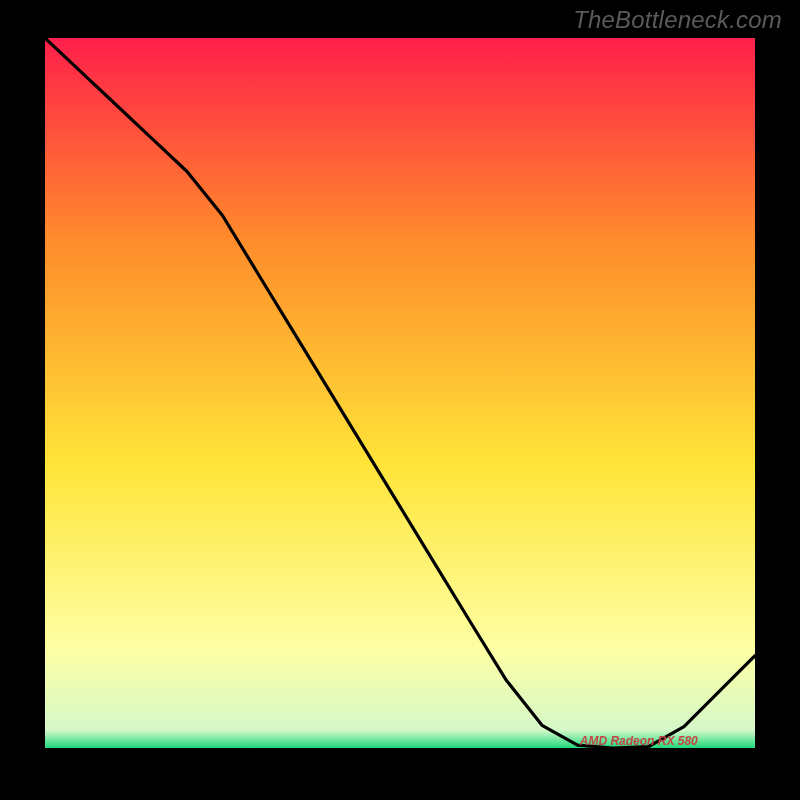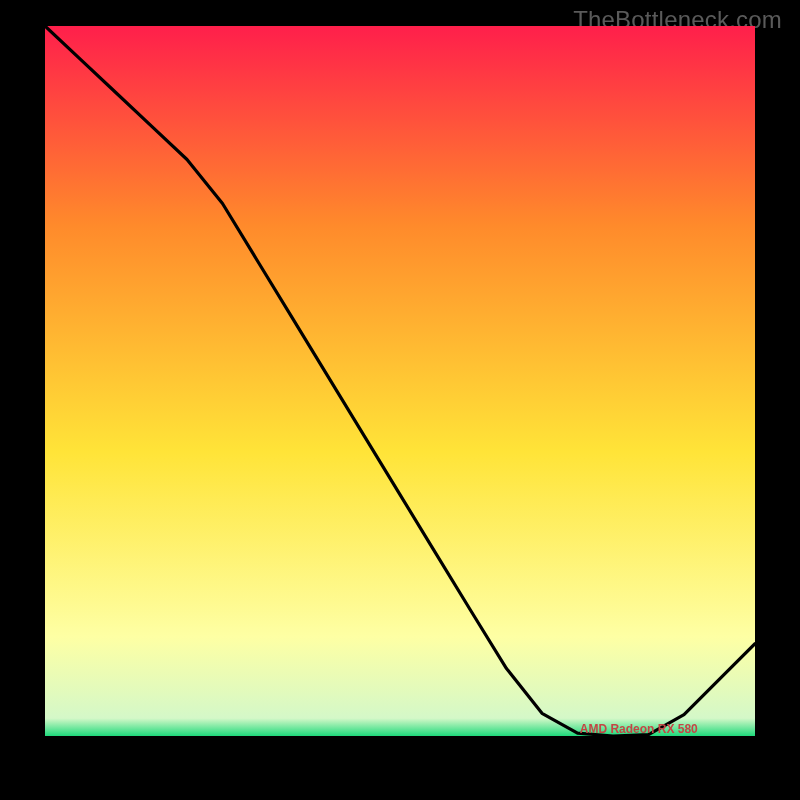--- a/index.html
+++ b/index.html
@@ -2,35 +2,36 @@
 <html><head>
 <meta charset="utf-8">
 <style>
   * { margin: 0; padding: 0; box-sizing: border-box; }
   html, body { width: 800px; height: 800px; background: #000; overflow: hidden; }
   .stage {
     position: relative;
     width: 800px;
     height: 632px;
     background: #000;
+    font-style: italic;
   }
   .watermark {
     position: absolute;
     top: 6px;
     right: 18px;
     font-family: Arial, Helvetica, sans-serif;
     font-size: 24px;
     font-weight: 500;
     color: #5a5a5a;
     letter-spacing: 0.2px;
   }
   .plot-area {
     position: absolute;
     left: 45px;
-    top: 26px;
+    top: 38px;
     width: 710px;
     height: 710px;
   }
   .badge {
     position: absolute;
     font-family: Arial, Helvetica, sans-serif;
     font-size: 12px;
     font-weight: 700;
     color: #c44545;
     letter-spacing: 0px;

